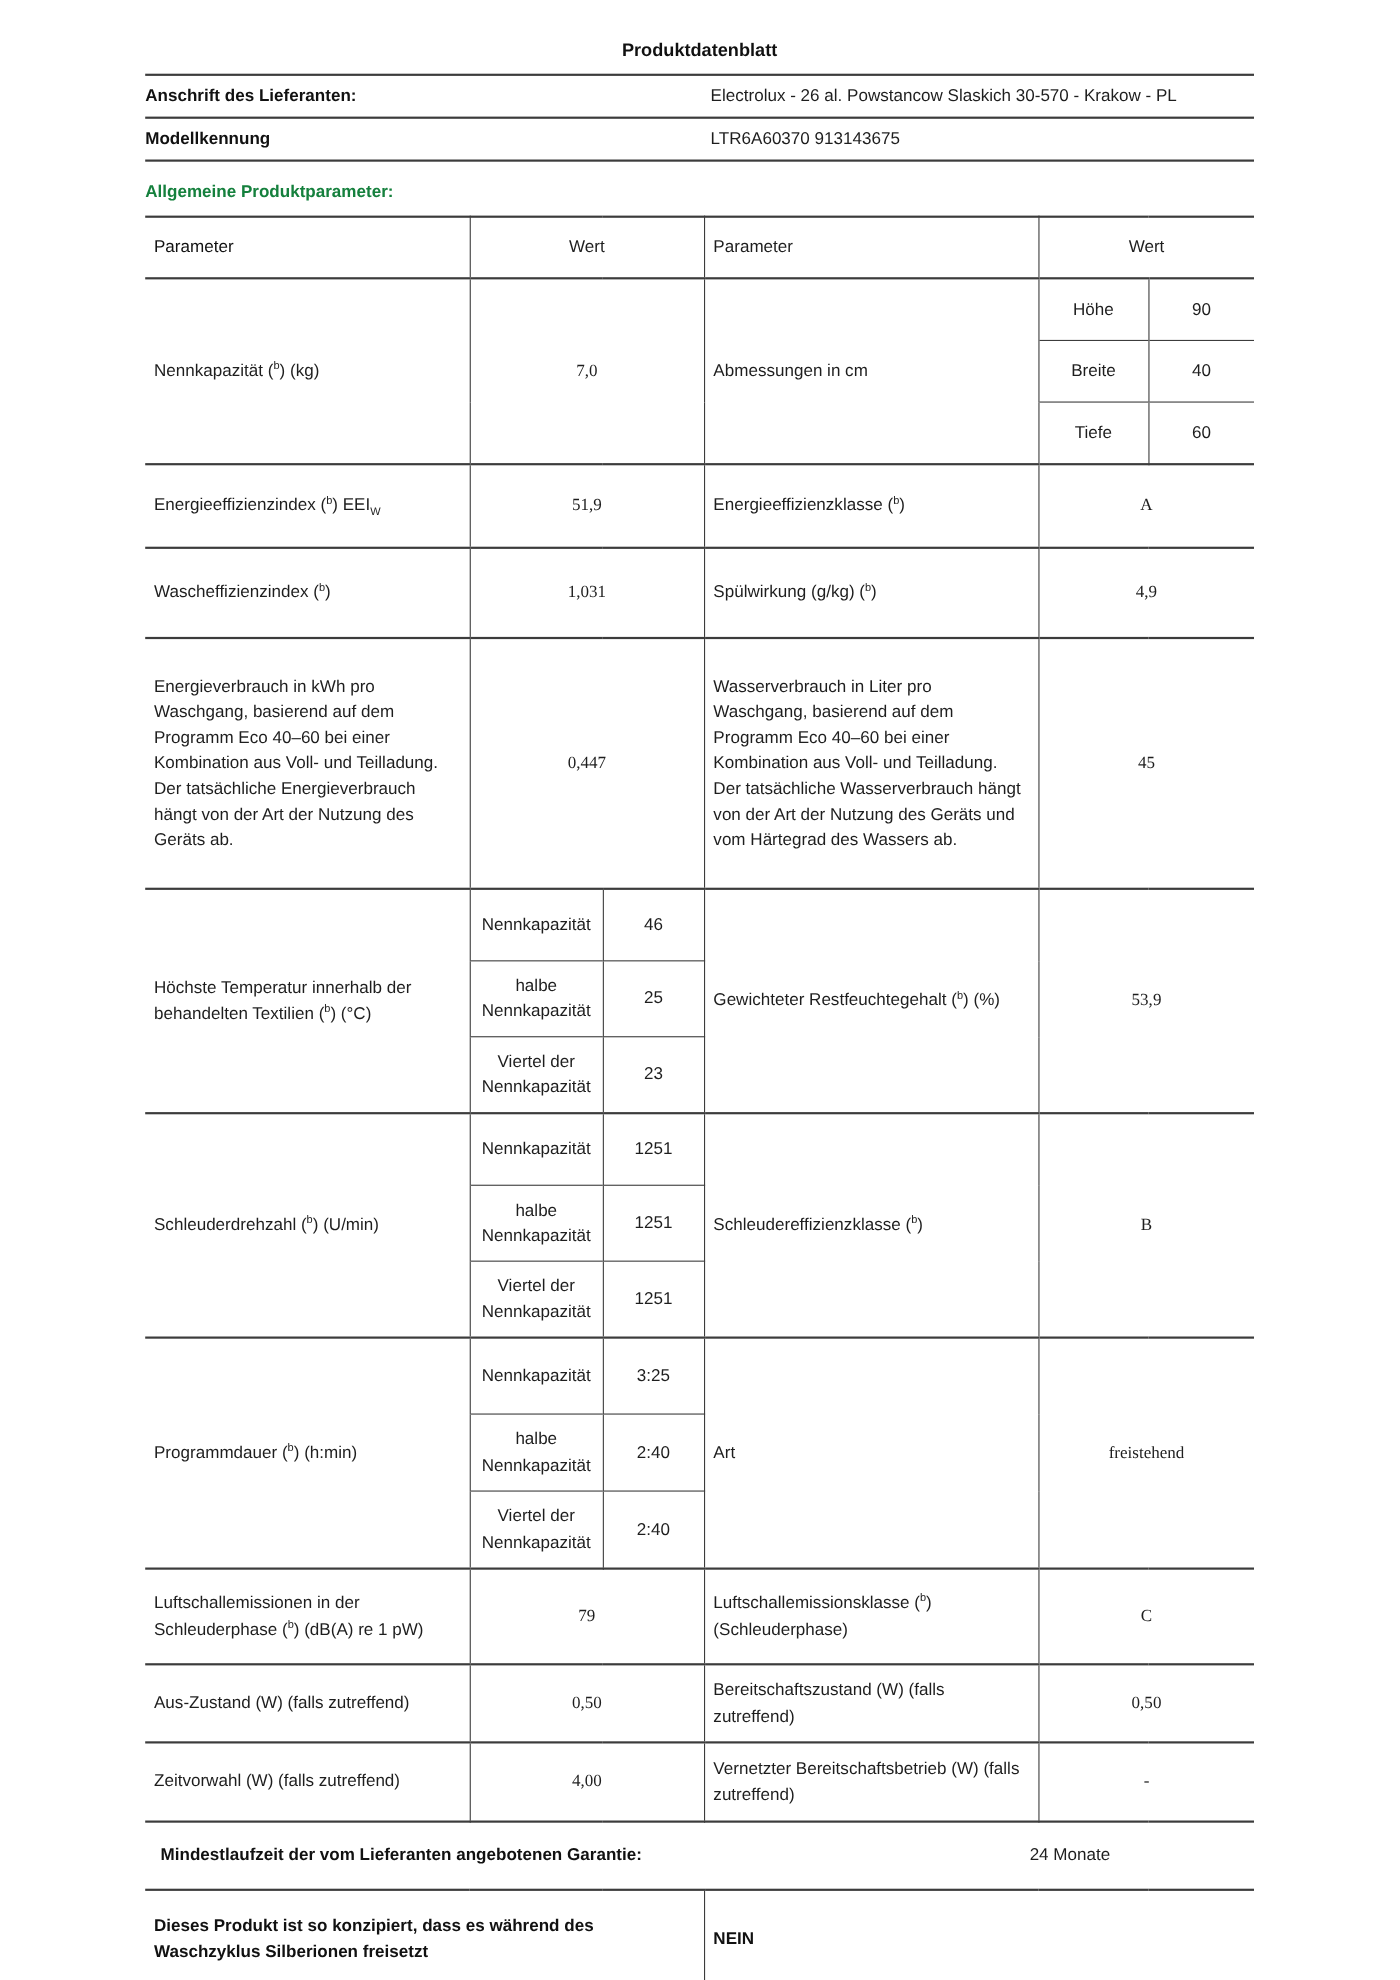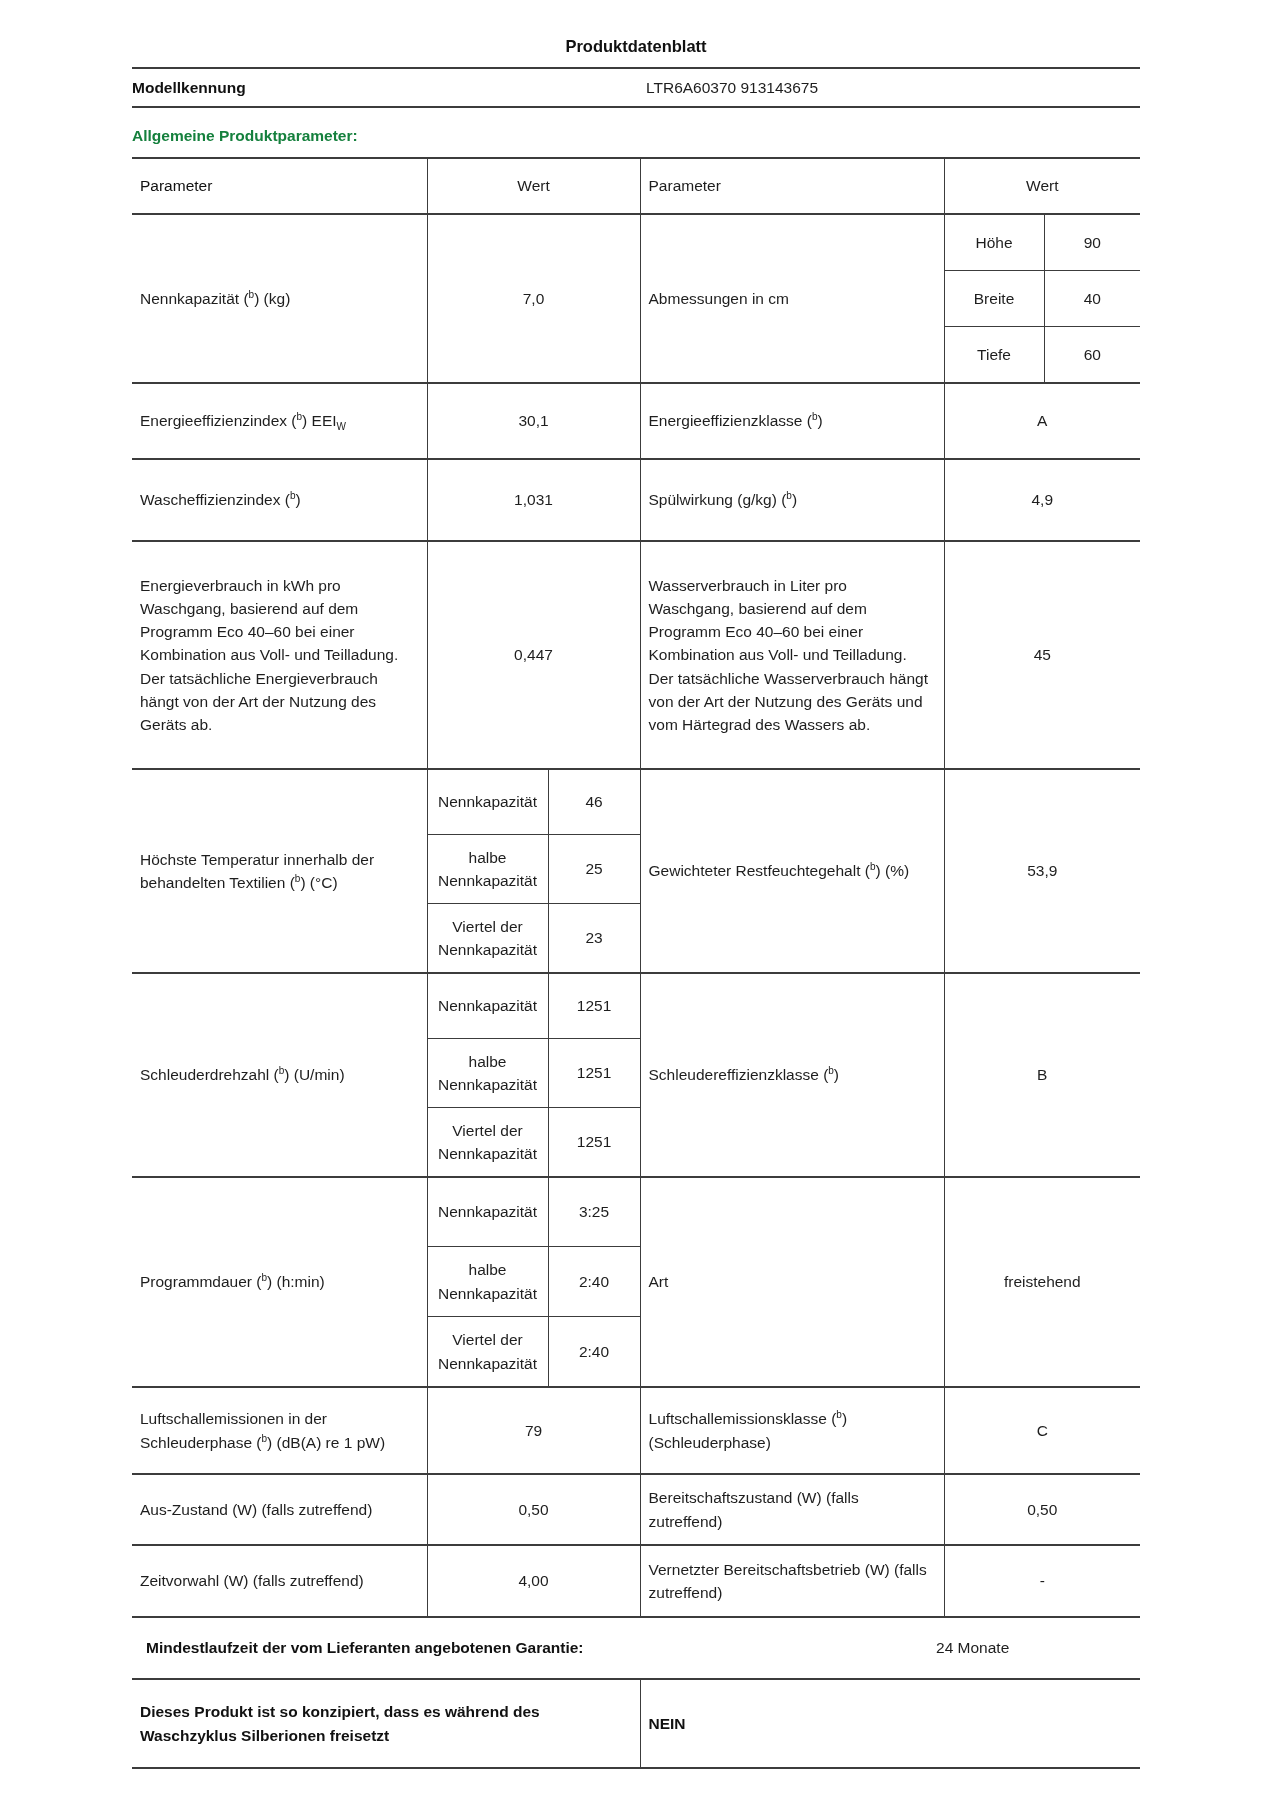--- a/index.html
+++ b/index.html
@@ -39,21 +39,21 @@
     vertical-align:middle;
     padding:6px 8px;
     line-height:1.5;
     overflow:hidden;
   }
   table.main tr.sub td{border-top:1px solid var(--line);}
   table.main tr.hd td{border-top:none;}
   td.nb-l{border-left:none !important;}
   td.c1{padding:6px 18px 6px 6px;}
   td.c3{padding:6px 38px 6px 8px;}
-  td.val{text-align:center;}
+  td.val{text-align:center;font-family:Liberation Serif, serif;}
   td.subk{text-align:center;padding:4px 2px;line-height:1.3;}
   td.subv{text-align:center;padding:4px 2px;}
   td.hdr-val{text-align:center;}
   td.merged{padding:0 0;}
   .flexrow{display:flex;align-items:center;width:100%;}
   .flexrow .fl-label{flex:1;font-weight:bold;color:#111;padding:6px 0 6px 6px;line-height:1.45;}
   .flexrow .fl-value{width:196px;text-align:left;}
   td.bold, .bold{font-weight:bold;color:#111;}
   sup{font-size:10px;line-height:0;}
   sub{font-size:10px;line-height:0;}
@@ -61,20 +61,24 @@
 </head>
 <body>
 
 <div class="page">
   <div class="doc">
 
     <div class="title">Produktdatenblatt</div>
 
     <div class="sup-block">
       <div class="sup-row">
+        <div class="sup-label">Anschrift des Lieferanten:</div>
+        <div class="sup-value">Electrolux - 26 al. Powstancow Slaskich 30-570 - Krakow - PL</div>
+      </div>
+      <div class="sup-row">
         <div class="sup-label">Modellkennung</div>
         <div class="sup-value">LTR6A60370 913143675</div>
       </div>
     </div>
 
     <div class="section-heading">Allgemeine Produktparameter:</div>
 
     <table class="main">
       <colgroup>
         <col style="width:295px">
@@ -104,21 +108,21 @@
         <td class="subk" style="height:43px">Breite</td>
         <td class="subv">40</td>
       </tr>
       <tr class="sub">
         <td class="subk" style="height:43px">Tiefe</td>
         <td class="subv">60</td>
       </tr>
 
       <tr>
         <td class="c1 nb-l" style="height:62px">Energieeffizienzindex (<sup>b</sup>) EEI<sub>W</sub></td>
-        <td class="val" colspan="2">30,1</td>
+        <td class="val" colspan="2">51,9</td>
         <td class="c3">Energieeffizienzklasse (<sup>b</sup>)</td>
         <td class="val" colspan="2">A</td>
       </tr>
 
       <tr>
         <td class="c1 nb-l" style="height:68px">Wascheffizienzindex (<sup>b</sup>)</td>
         <td class="val" colspan="2">1,031</td>
         <td class="c3">Spülwirkung (g/kg) (<sup>b</sup>)</td>
         <td class="val" colspan="2">4,9</td>
       </tr>

